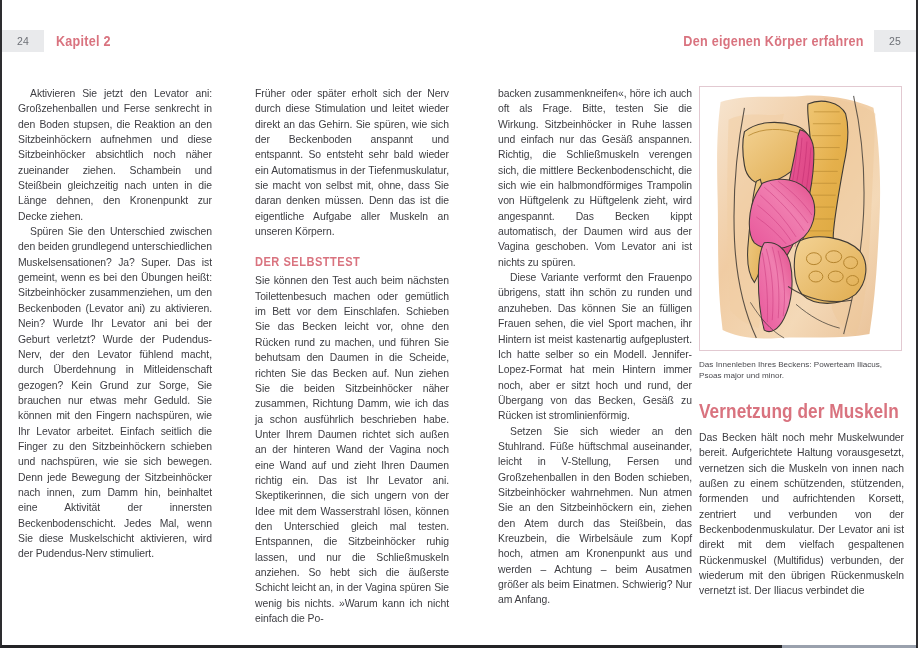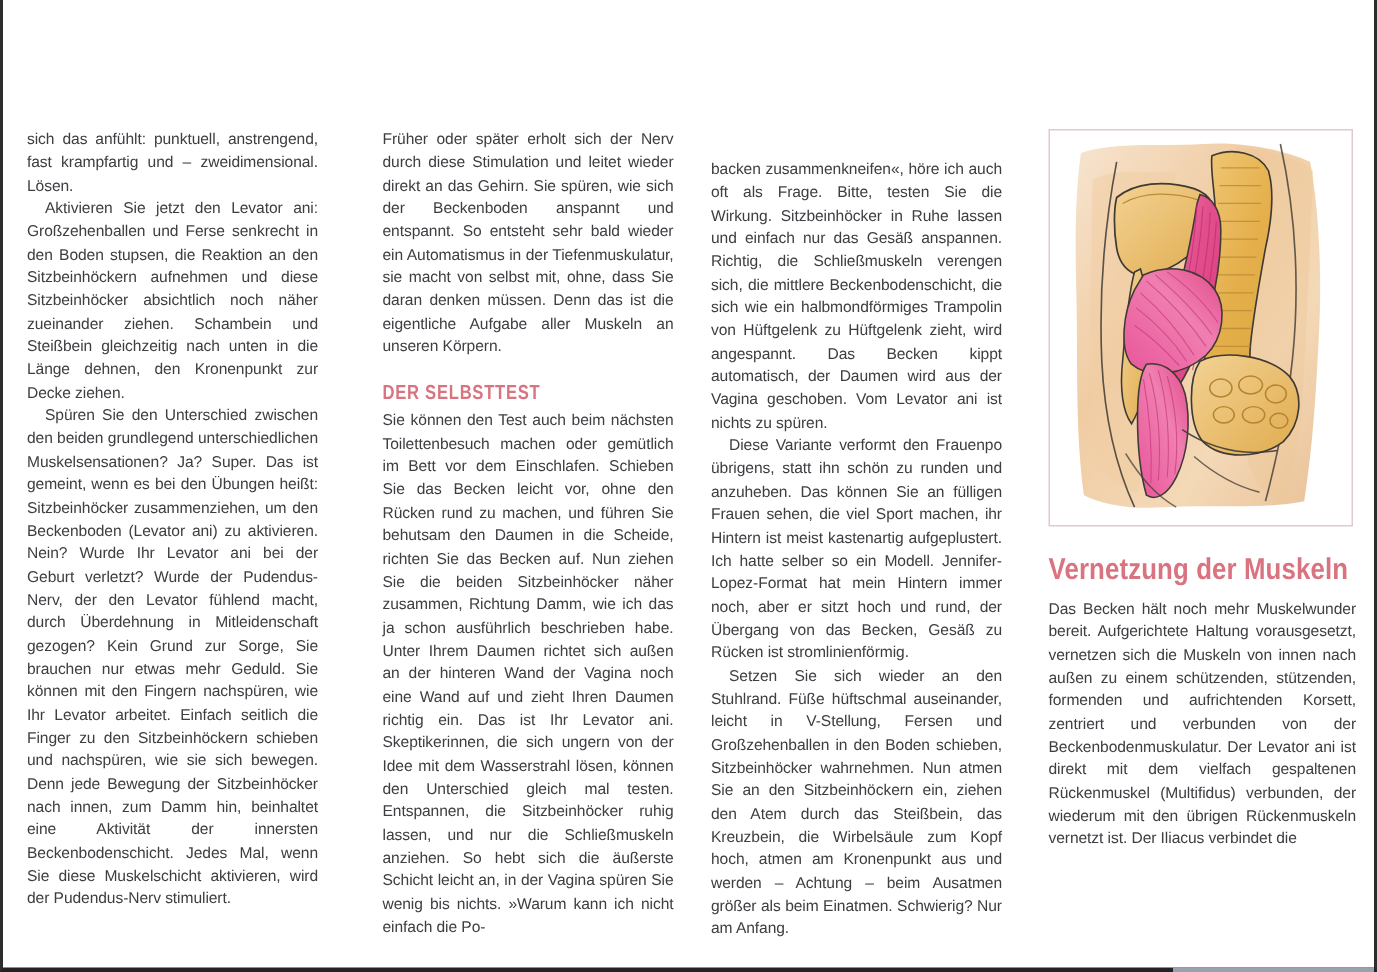--- a/index.html
+++ b/index.html
@@ -91,21 +91,21 @@
     bottom: 34px;
   }
   .col {
     position: absolute;
     top: 0;
     bottom: 0;
     width: 194px;
   }
   .col-1 { left: 16px; }
   .col-2 { left: 253px; }
-  .col-3 { left: 472px; margin-top: 20px; }
+  .col-3 { left: 496px; }
   .col-4 { left: 697px; width: 205px; }
 
   .col p {
     margin: 0;
     font-size: 10.4px;
     line-height: 15.35px;
     text-align: justify;
     text-justify: inter-word;
     color: #3d3d42;
     letter-spacing: -0.05px;
@@ -174,27 +174,33 @@
     left: 462px;
     width: 1px;
     background: transparent;
   }
 </style>
 </head>
 <body>
 
 <div class="spread">
 
+  <div class="running-head">
+    <div class="folio folio-left">24</div>
+    <div class="chapter-label chapter-left">Kapitel 2</div>
+
+    <div class="chapter-label chapter-right">Den eigenen Körper erfahren</div>
+    <div class="folio folio-right">25</div>
+  </div>
 
   <div class="spine"></div>
 
   <div class="columns">
 
     <div class="col col-1">
-      <p>sich das anfühlt: punktuell, anstrengend, fast krampfartig und – zweidimensional. Lösen.</p>
       <p class="indent">Aktivieren Sie jetzt den Levator ani: Großzehenballen und Ferse senkrecht in den Boden stupsen, die Reaktion an den Sitzbeinhöckern aufnehmen und diese Sitzbeinhöcker absichtlich noch näher zueinander ziehen. Schambein und Steißbein gleichzeitig nach unten in die Länge dehnen, den Kronenpunkt zur Decke ziehen.</p>
       <p class="indent">Spüren Sie den Unterschied zwischen den beiden grundlegend unterschiedlichen Muskelsensationen? Ja? Super. Das ist gemeint, wenn es bei den Übungen heißt: Sitzbeinhöcker zusammenziehen, um den Beckenboden (Levator ani) zu aktivieren. Nein? Wurde Ihr Levator ani bei der Geburt verletzt? Wurde der Pudendus-Nerv, der den Levator fühlend macht, durch Überdehnung in Mitleidenschaft gezogen? Kein Grund zur Sorge, Sie brauchen nur etwas mehr Geduld. Sie können mit den Fingern nachspüren, wie Ihr Levator arbeitet. Einfach seitlich die Finger zu den Sitzbeinhöckern schieben und nachspüren, wie sie sich bewegen. Denn jede Bewegung der Sitzbeinhöcker nach innen, zum Damm hin, beinhaltet eine Aktivität der innersten Beckenbodenschicht. Jedes Mal, wenn Sie diese Muskelschicht aktivieren, wird der Pudendus-Nerv stimuliert.</p>
     </div>
 
     <div class="col col-2">
       <p>Früher oder später erholt sich der Nerv durch diese Stimulation und leitet wieder direkt an das Gehirn. Sie spüren, wie sich der Beckenboden anspannt und entspannt. So entsteht sehr bald wieder ein Automatismus in der Tiefenmuskulatur, sie macht von selbst mit, ohne, dass Sie daran denken müssen. Denn das ist die eigentliche Aufgabe aller Muskeln an unseren Körpern.</p>
       <div class="subhead">DER SELBSTTEST</div>
       <p>Sie können den Test auch beim nächsten Toilettenbesuch machen oder gemütlich im Bett vor dem Einschlafen. Schieben Sie das Becken leicht vor, ohne den Rücken rund zu machen, und führen Sie behutsam den Daumen in die Scheide, richten Sie das Becken auf. Nun ziehen Sie die beiden Sitzbeinhöcker näher zusammen, Richtung Damm, wie ich das ja schon ausführlich beschrieben habe. Unter Ihrem Daumen richtet sich außen an der hinteren Wand der Vagina noch eine Wand auf und zieht Ihren Daumen richtig ein. Das ist Ihr Levator ani. Skeptikerinnen, die sich ungern von der Idee mit dem Wasserstrahl lösen, können den Unterschied gleich mal testen. Entspannen, die Sitzbeinhöcker ruhig lassen, und nur die Schließmuskeln anziehen. So hebt sich die äußerste Schicht leicht an, in der Vagina spüren Sie wenig bis nichts. »Warum kann ich nicht einfach die Po-</p>
     </div>
 
@@ -301,20 +307,21 @@
                        C54 172,56 158,60 152 Z" fill="url(#muscleG2)" stroke="#3f3a34" stroke-width="1.05"></path>
               <path d="M62 158 C68 180,70 204,68 230 M68 156 C74 178,76 202,74 228
                        M74 160 C80 182,82 204,79 226 M58 162 C62 184,64 206,63 232" stroke="#c8357a" stroke-width="0.7" fill="none" opacity=".7"></path>
             </g>
 
             <path d="M84 196 C102 208,124 214,148 210" fill="none" stroke="#3f3a34" stroke-width="1.05" opacity=".9"></path>
             <path d="M92 214 C106 226,120 234,136 238" fill="none" stroke="#3f3a34" stroke-width="1" opacity=".75"></path>
             <path d="M46 212 C56 228,66 240,80 248" fill="none" stroke="#3f3a34" stroke-width="1" opacity=".7"></path>
           </svg>
         </div>
+        <figcaption class="fig-caption">Das Innenleben Ihres Beckens: Powerteam Iliacus, Psoas major und minor.</figcaption>
       </figure>
 
       <h2 class="section-head">Vernetzung der Muskeln</h2>
 
       <p>Das Becken hält noch mehr Muskelwunder bereit. Aufgerichtete Haltung vorausgesetzt, vernetzen sich die Muskeln von innen nach außen zu einem schützenden, stützenden, formenden und aufrichtenden Korsett, zentriert und verbunden von der Beckenbodenmuskulatur. Der Levator ani ist direkt mit dem vielfach gespaltenen Rückenmuskel (Multifidus) verbunden, der wiederum mit den übrigen Rückenmuskeln vernetzt ist. Der Iliacus verbindet die</p>
     </div>
 
   </div>
 </div>
 

